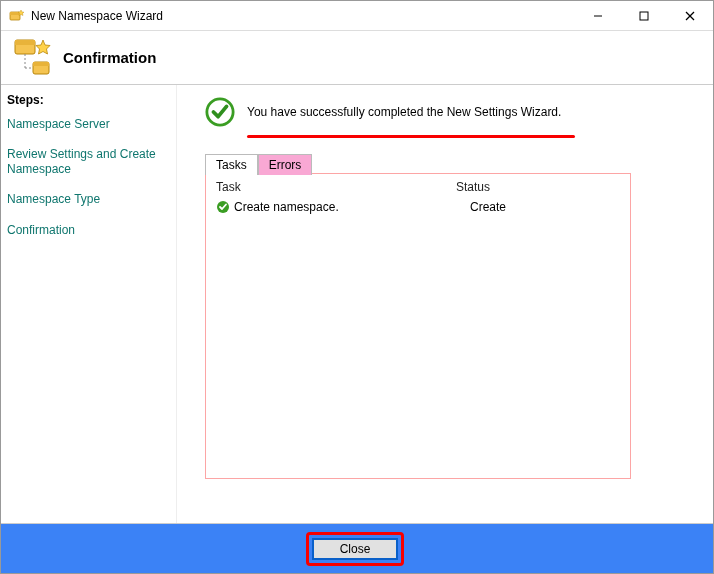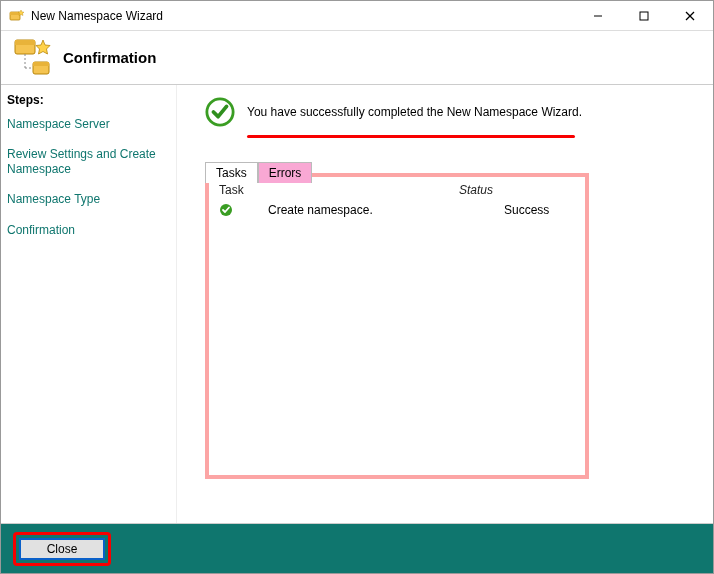--- a/index.html
+++ b/index.html
@@ -84,53 +84,53 @@
       display: flex;
       gap: 0;
     }
     .tab {
       border: 1px solid #bbb;
       border-bottom: none;
       padding: 3px 10px;
       font-size: 12px;
       background: #fff;
       position: relative;
-      top: 10px;
+      top: 2px;
     }
     .tab.active { background: #fff; z-index: 2; }
     .tab.inactive { background: #f9a8d4; }
     .panel {
-      border: 4px solid #fca5a5;
+      border: 1px solid #fca5a5;
       background: #fff;
       height: 306px;
-      width: 384px;
+      width: 426px;
     }
     .panel-header {
       display: flex;
       padding: 6px 10px 4px 10px;
       color: #222;
     }
     .panel-header .col-task { flex: 0 0 240px; }
-    .panel-header .col-status { flex: 1; font-style: italic; }
+    .panel-header .col-status { flex: 1; }
     .panel-row {
       display: flex;
       align-items: center;
       padding: 2px 10px;
     }
     .panel-row .mini-icon { width: 14px; height: 14px; margin-right: 4px; }
-    .panel-row .cell-task { flex: 0 0 236px; margin-left: 31px; }
+    .panel-row .cell-task { flex: 0 0 236px; }
     .panel-row .cell-status { flex: 1; }
     .footer {
       height: 50px;
       border-top: 1px solid #ccc;
       display: flex;
       align-items: center;
-      justify-content: flex-start;
+      justify-content: center;
       padding-right: 16px;
-      background: #0f766e;
+      background: #3b82f6;
       padding-left: 12px;
     }
     .close-highlight {
       border: 3px solid #f80000;
       border-radius: 4px;
       padding: 3px;
     }
     .close-btn {
       width: 86px;
       height: 22px;
@@ -202,42 +202,42 @@
   </div>
 
   <div class="main">
     <div class="success-row">
       <span class="success-icon">
         <svg viewBox="0 0 32 32" width="30" height="30">
           <circle cx="16" cy="16" r="14" fill="#fff" stroke="#3a9d23" stroke-width="3"></circle>
           <path d="M9 16 L14 21 L23 10" fill="none" stroke="#2f8f1e" stroke-width="4" stroke-linecap="round" stroke-linejoin="round"></path>
         </svg>
       </span>
-      <span class="success-text">You have successfully completed the New Namespace Wizard.</span>
+      <span class="success-text">You have successfully completed the New Settings Wizard.</span>
     </div>
     <div class="underline-red"></div>
 
     <div class="tabs">
       <div class="tab active">Tasks</div>
       <div class="tab inactive">Errors</div>
     </div>
     <div class="panel">
       <div class="panel-header">
         <div class="col-task">Task</div>
         <div class="col-status">Status</div>
       </div>
       <div class="panel-row">
         <span class="mini-icon">
           <svg viewBox="0 0 14 14" width="14" height="14">
             <circle cx="7" cy="7" r="6" fill="#3a9d23"></circle>
             <path d="M4 7 L6 9 L10 4.5" fill="none" stroke="#fff" stroke-width="1.8" stroke-linecap="round" stroke-linejoin="round"></path>
           </svg>
         </span>
         <div class="cell-task">Create namespace.</div>
-        <div class="cell-status">Success</div>
+        <div class="cell-status">Create</div>
       </div>
     </div>
   </div>
 
 </div>
 
 <div class="footer">
   <div class="close-highlight">
     <div class="close-btn">Close</div>
   </div>

